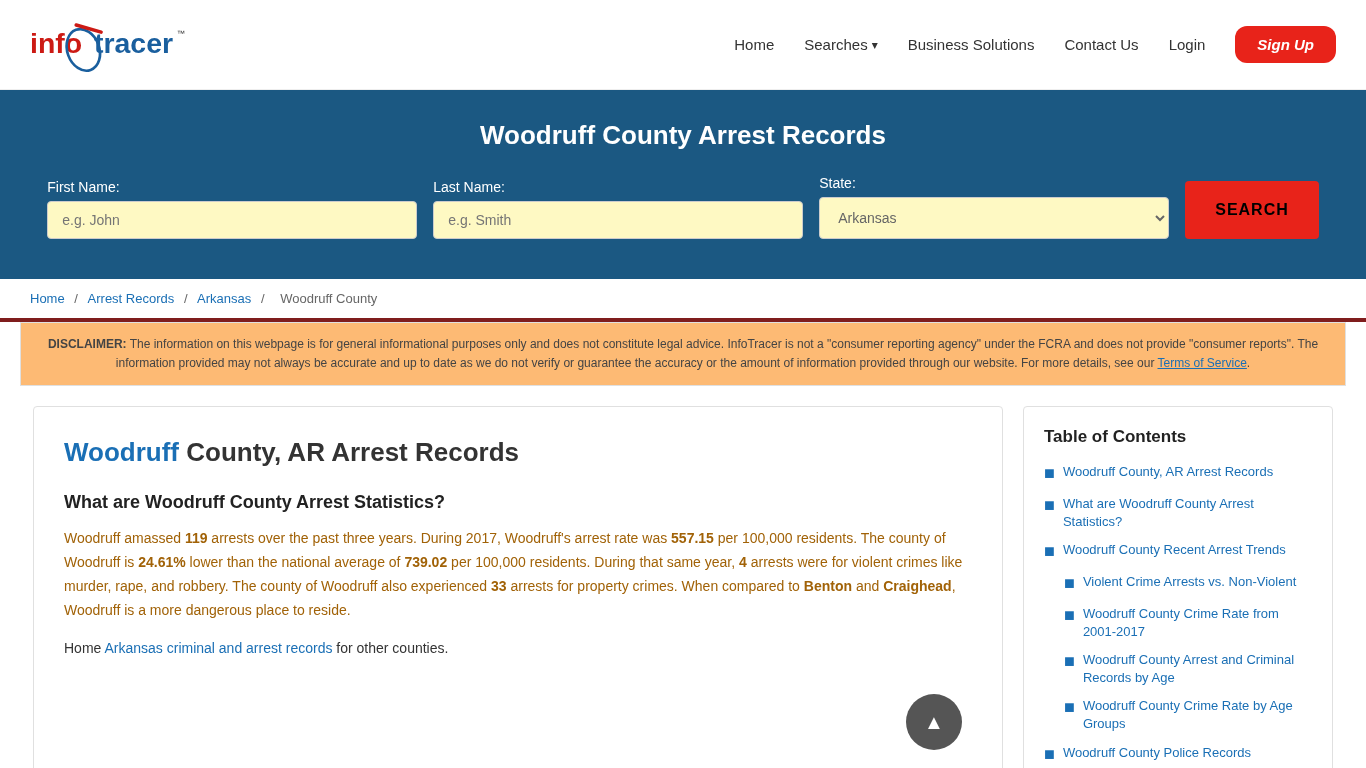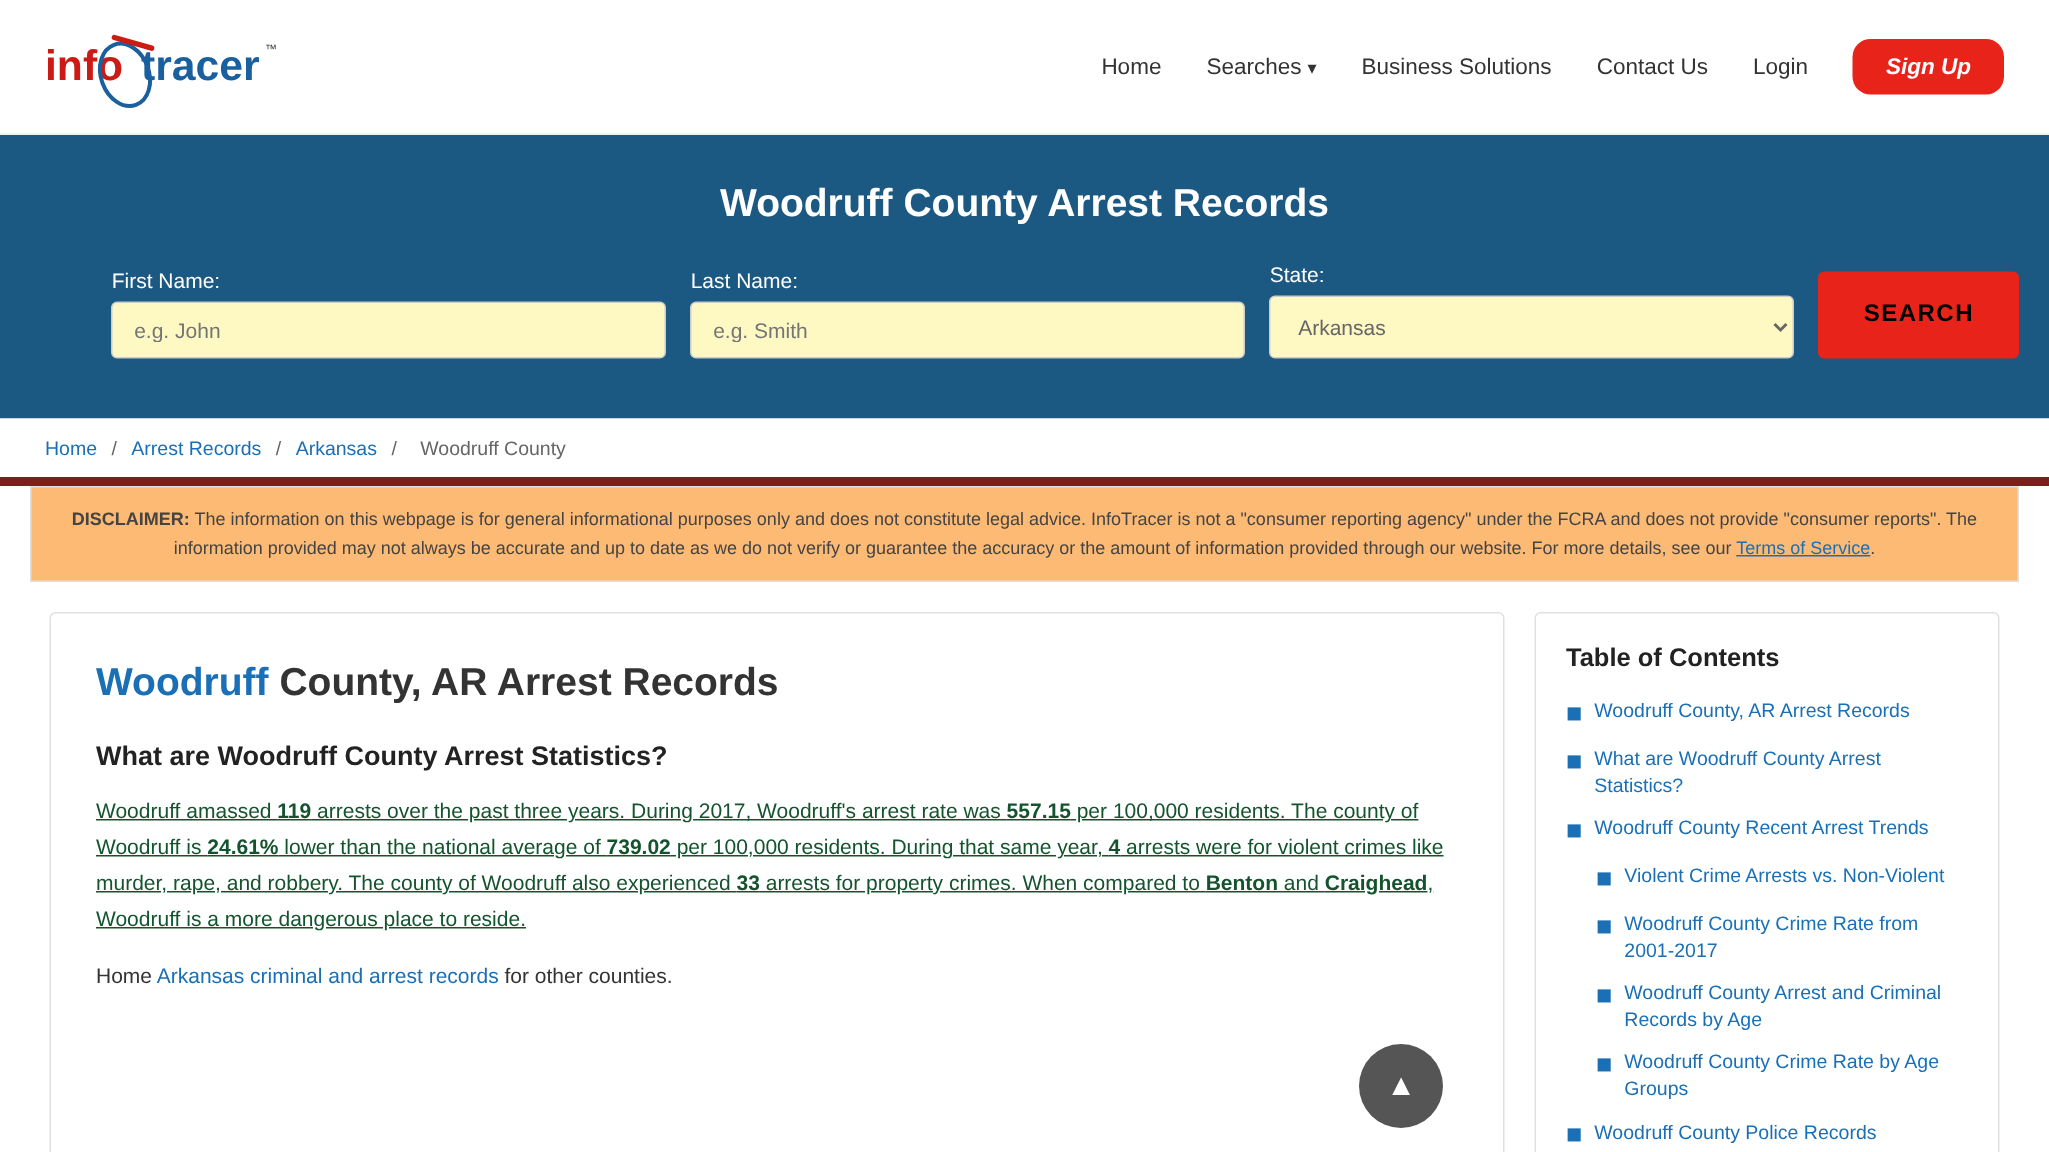--- a/index.html
+++ b/index.html
@@ -63,21 +63,21 @@
     }
     .hero-title {
       color: #fff;
       font-size: 26px;
       font-weight: bold;
       margin-bottom: 24px;
     }
     .search-form {
       display: flex;
       align-items: flex-end;
-      justify-content: flex-end;
+      justify-content: center;
       gap: 16px;
       flex-wrap: wrap;
     }
     .form-group { display: flex; flex-direction: column; align-items: flex-start; }
     .form-label { color: #fff; font-size: 14px; margin-bottom: 6px; }
     .form-input {
       border: 1px solid #ccc;
       border-radius: 4px;
       padding: 10px 14px;
       font-size: 14px;
@@ -99,21 +99,21 @@
       height: 58px;
       letter-spacing: 1px;
     }
 
     
     .breadcrumb {
       padding: 12px 30px;
       font-size: 13px;
       color: #333;
       background: #fff;
-      border-bottom: 6px solid #7f1d1d;
+      border-bottom: 4px solid #7f1d1d;
     }
     .breadcrumb a { color: #1a6fb5; text-decoration: none; }
     .breadcrumb span { color: #666; margin: 0 6px; }
 
     
     .disclaimer {
       background: #fdba74;
       border: 1px solid #e0e0e0;
       padding: 12px 20px;
       font-size: 12px;
@@ -155,24 +155,23 @@
     }
     .article-title .highlight { color: #1a6fb5; }
     .section-title {
       font-size: 18px;
       font-weight: bold;
       color: #222;
       margin-bottom: 14px;
     }
     .article-text {
       font-size: 14px;
-      color: #14532d;
+      color: #a16207;
       line-height: 1.7;
       margin-bottom: 14px;
-      text-decoration: underline;
     }
     .article-text strong { font-weight: bold; }
     .view-link { font-size: 14px; line-height: 1.7; margin-bottom: 14px; }
     .view-link a { color: #1a6fb5; text-decoration: none; }
 
     
     .scroll-top {
       position: absolute;
       bottom: 20px;
       right: 60px;

